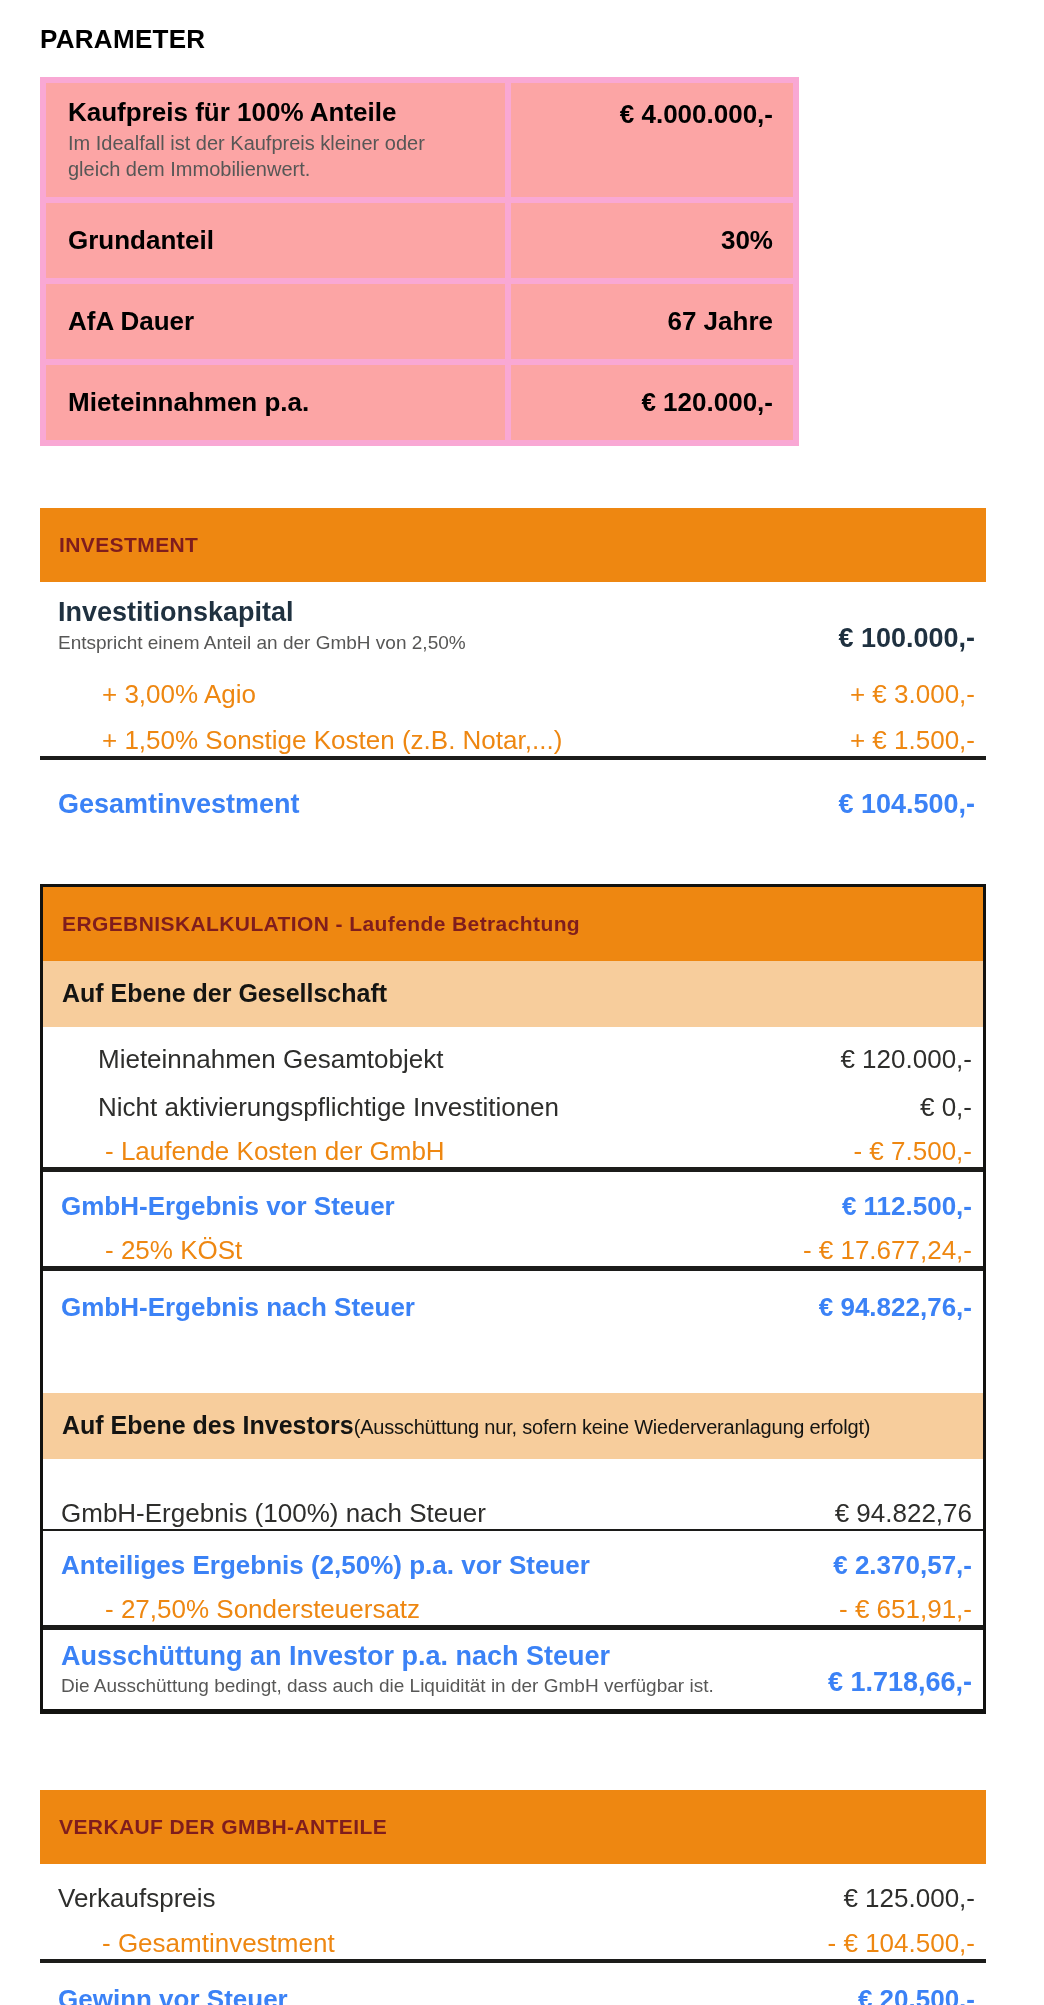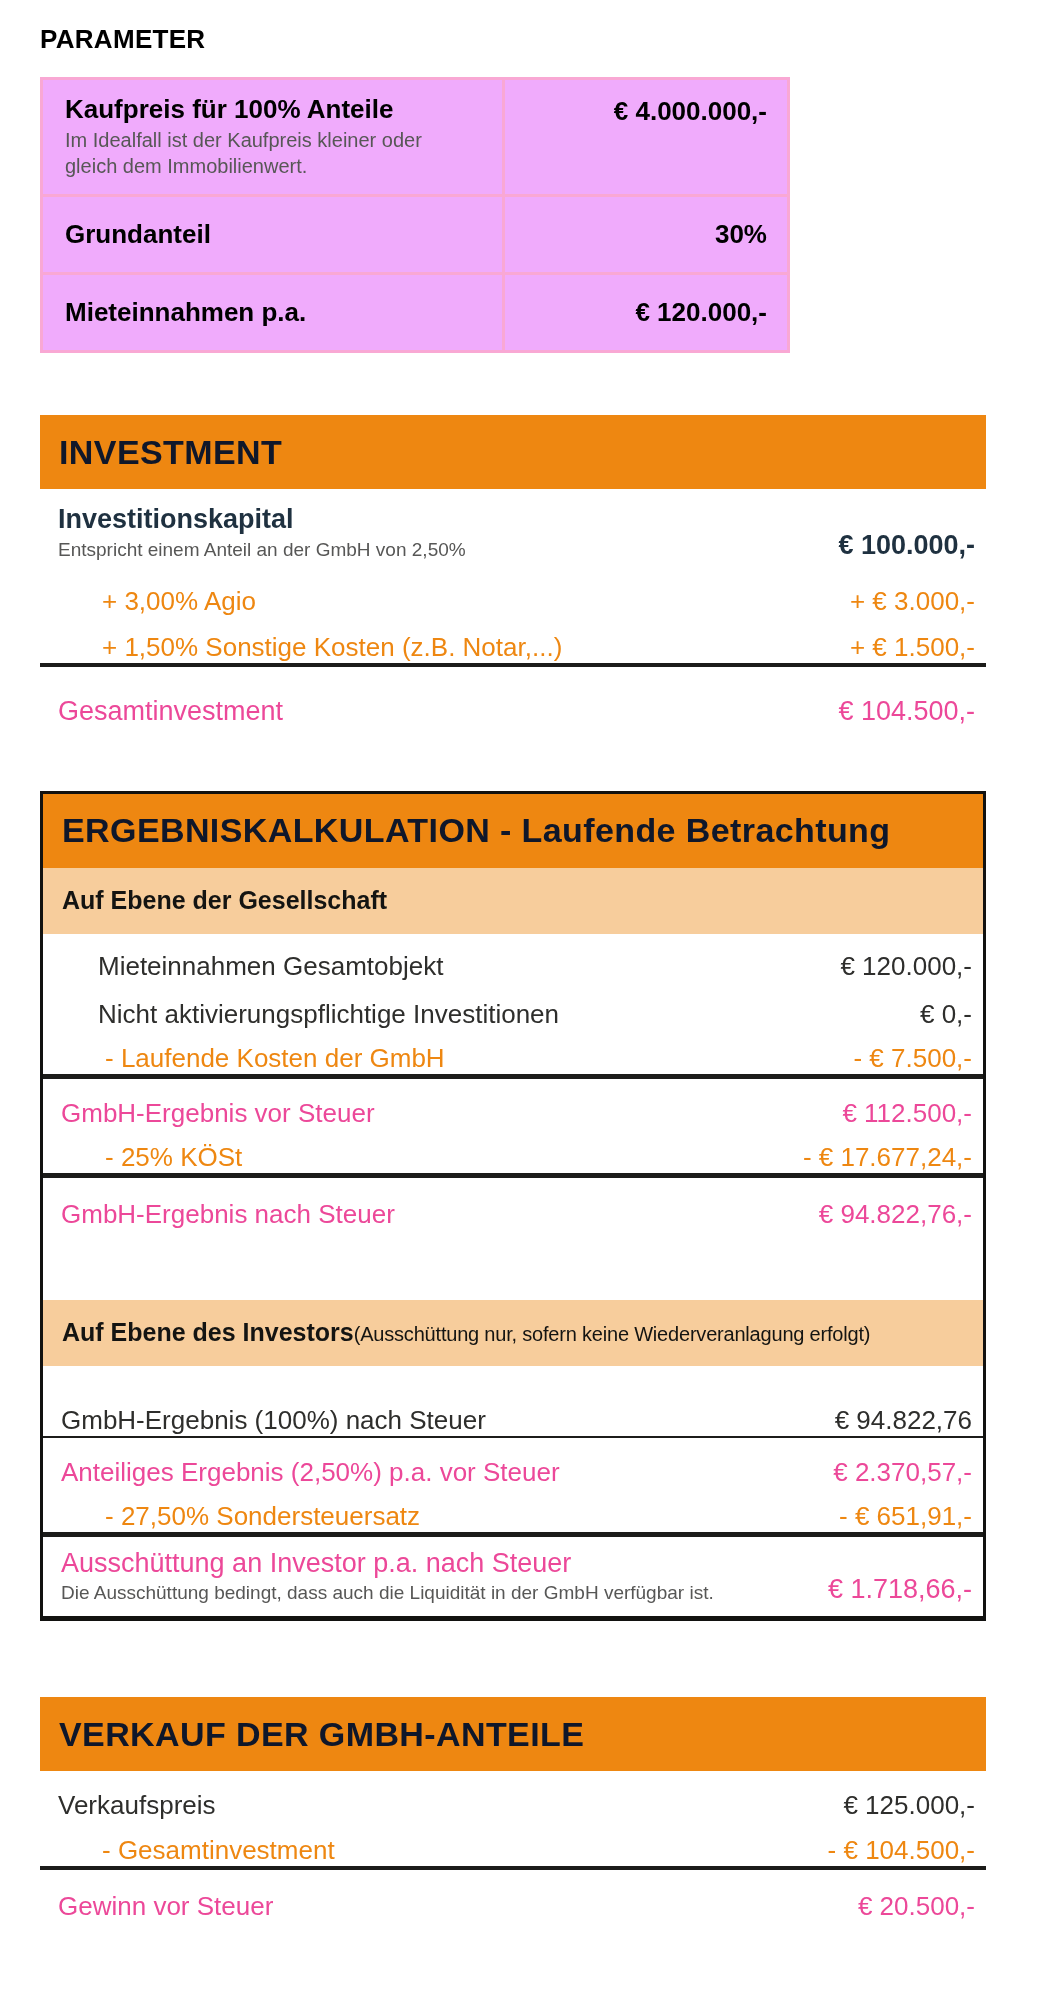--- a/index.html
+++ b/index.html
@@ -5,43 +5,43 @@
   html,body{margin:0;padding:0;}
   body{
     width:1044px;height:2005px;background:#ffffff;
     font-family:"Liberation Sans",sans-serif;color:#1f1f1d;overflow:hidden;
   }
   .page{box-sizing:border-box;padding:24px 0 0 40px;}
 
   
   .param-heading{font-size:26px;font-weight:bold;color:#000;letter-spacing:.3px;}
   table.param{border-collapse:collapse;margin-top:22px;table-layout:fixed;width:677px;}
-  table.param td{border:3px solid #f9a8d4;background:#f0abfc;}
+  table.param td{border:6px solid #f9a8d4;background:#fca5a5;}
   td.p-label-cell{width:421px;padding:10px 16px 10px 22px;vertical-align:middle;}
   td.p-value-cell{width:256px;padding:10px 20px 10px 6px;text-align:right;
     font-weight:bold;font-size:26px;color:#000;vertical-align:middle;white-space:nowrap;margin-top:48px;}
   tr.p-first td{height:88px;}
   tr.p-first td.p-value-cell{vertical-align:top;padding-top:16px;}
   tr.p-std td{height:55px;}
   .p-label{font-size:26px;font-weight:bold;color:#000;line-height:1.15;}
   .p-note{font-size:20px;color:#575756;line-height:1.3;margin-top:3px;max-width:370px;}
 
   
   .section{width:946px;}
   .band{height:74px;background:#EE8711;display:flex;align-items:center;padding-left:19px;box-sizing:border-box;}
-  .band-title{color:#0f172a;font-weight:bold;font-size:34px;letter-spacing:.4px;white-space:nowrap;}
+  .band-title{color:#7f1d1d;font-weight:bold;font-size:21px;letter-spacing:.4px;white-space:nowrap;}
   .subband{height:66px;background:#F7CD9C;display:flex;align-items:flex-end;padding-left:19px;padding-right:14px;box-sizing:border-box;}
   .subband-inner{display:flex;align-items:baseline;white-space:nowrap;align-self:center;}
   .subband-title{font-size:25px;font-weight:bold;color:#141412;}
   .subband-note{font-size:20px;color:#141412;letter-spacing:-.2px;}
   .row{display:flex;justify-content:space-between;align-items:flex-end;
     padding-left:18px;padding-right:11px;box-sizing:border-box;background:#fff;}
   .lab{font-size:26px;color:#2e2e2c;white-space:nowrap;}
   .val{font-size:26px;color:#2e2e2c;text-align:right;white-space:nowrap;}
-  .b .lab,.b .val{font-weight:normal;color:#ec4899;}
+  .b .lab,.b .val{font-weight:bold;color:#3b82f6;}
   .navy .lab,.navy .val{color:#1f3140;}
   .orange .lab,.orange .val{color:#EE8711;}
   .orange{padding-left:62px;}
   .sep{border:0;margin:0;background:#1c1c1a;}
   .sep.thick{height:5px;}
   .sep.mid{height:4px;}
   .sep.thin{height:2px;}
   .note-small{font-size:19px;color:#575756;margin-top:4px;white-space:nowrap;}
   .two-line-left{display:flex;flex-direction:column;justify-content:center;}
   .title-27{font-size:27px;font-weight:bold;line-height:1.1;}
@@ -85,20 +85,26 @@
       <td class="p-value-cell">€ 4.000.000,-</td>
     </tr>
     <tr class="p-std">
       <td class="p-label-cell">
         <div class="p-label">Grundanteil</div>
       </td>
       <td class="p-value-cell">30%</td>
     </tr>
     <tr class="p-std">
       <td class="p-label-cell">
+        <div class="p-label">AfA Dauer</div>
+      </td>
+      <td class="p-value-cell">67 Jahre</td>
+    </tr>
+    <tr class="p-std">
+      <td class="p-label-cell">
         <div class="p-label">Mieteinnahmen p.a.</div>
       </td>
       <td class="p-value-cell">€ 120.000,-</td>
     </tr>
   </tbody>
     </table>
 
   <section class="section investment">
     <div class="band">
       <span class="band-title">INVESTMENT</span>

